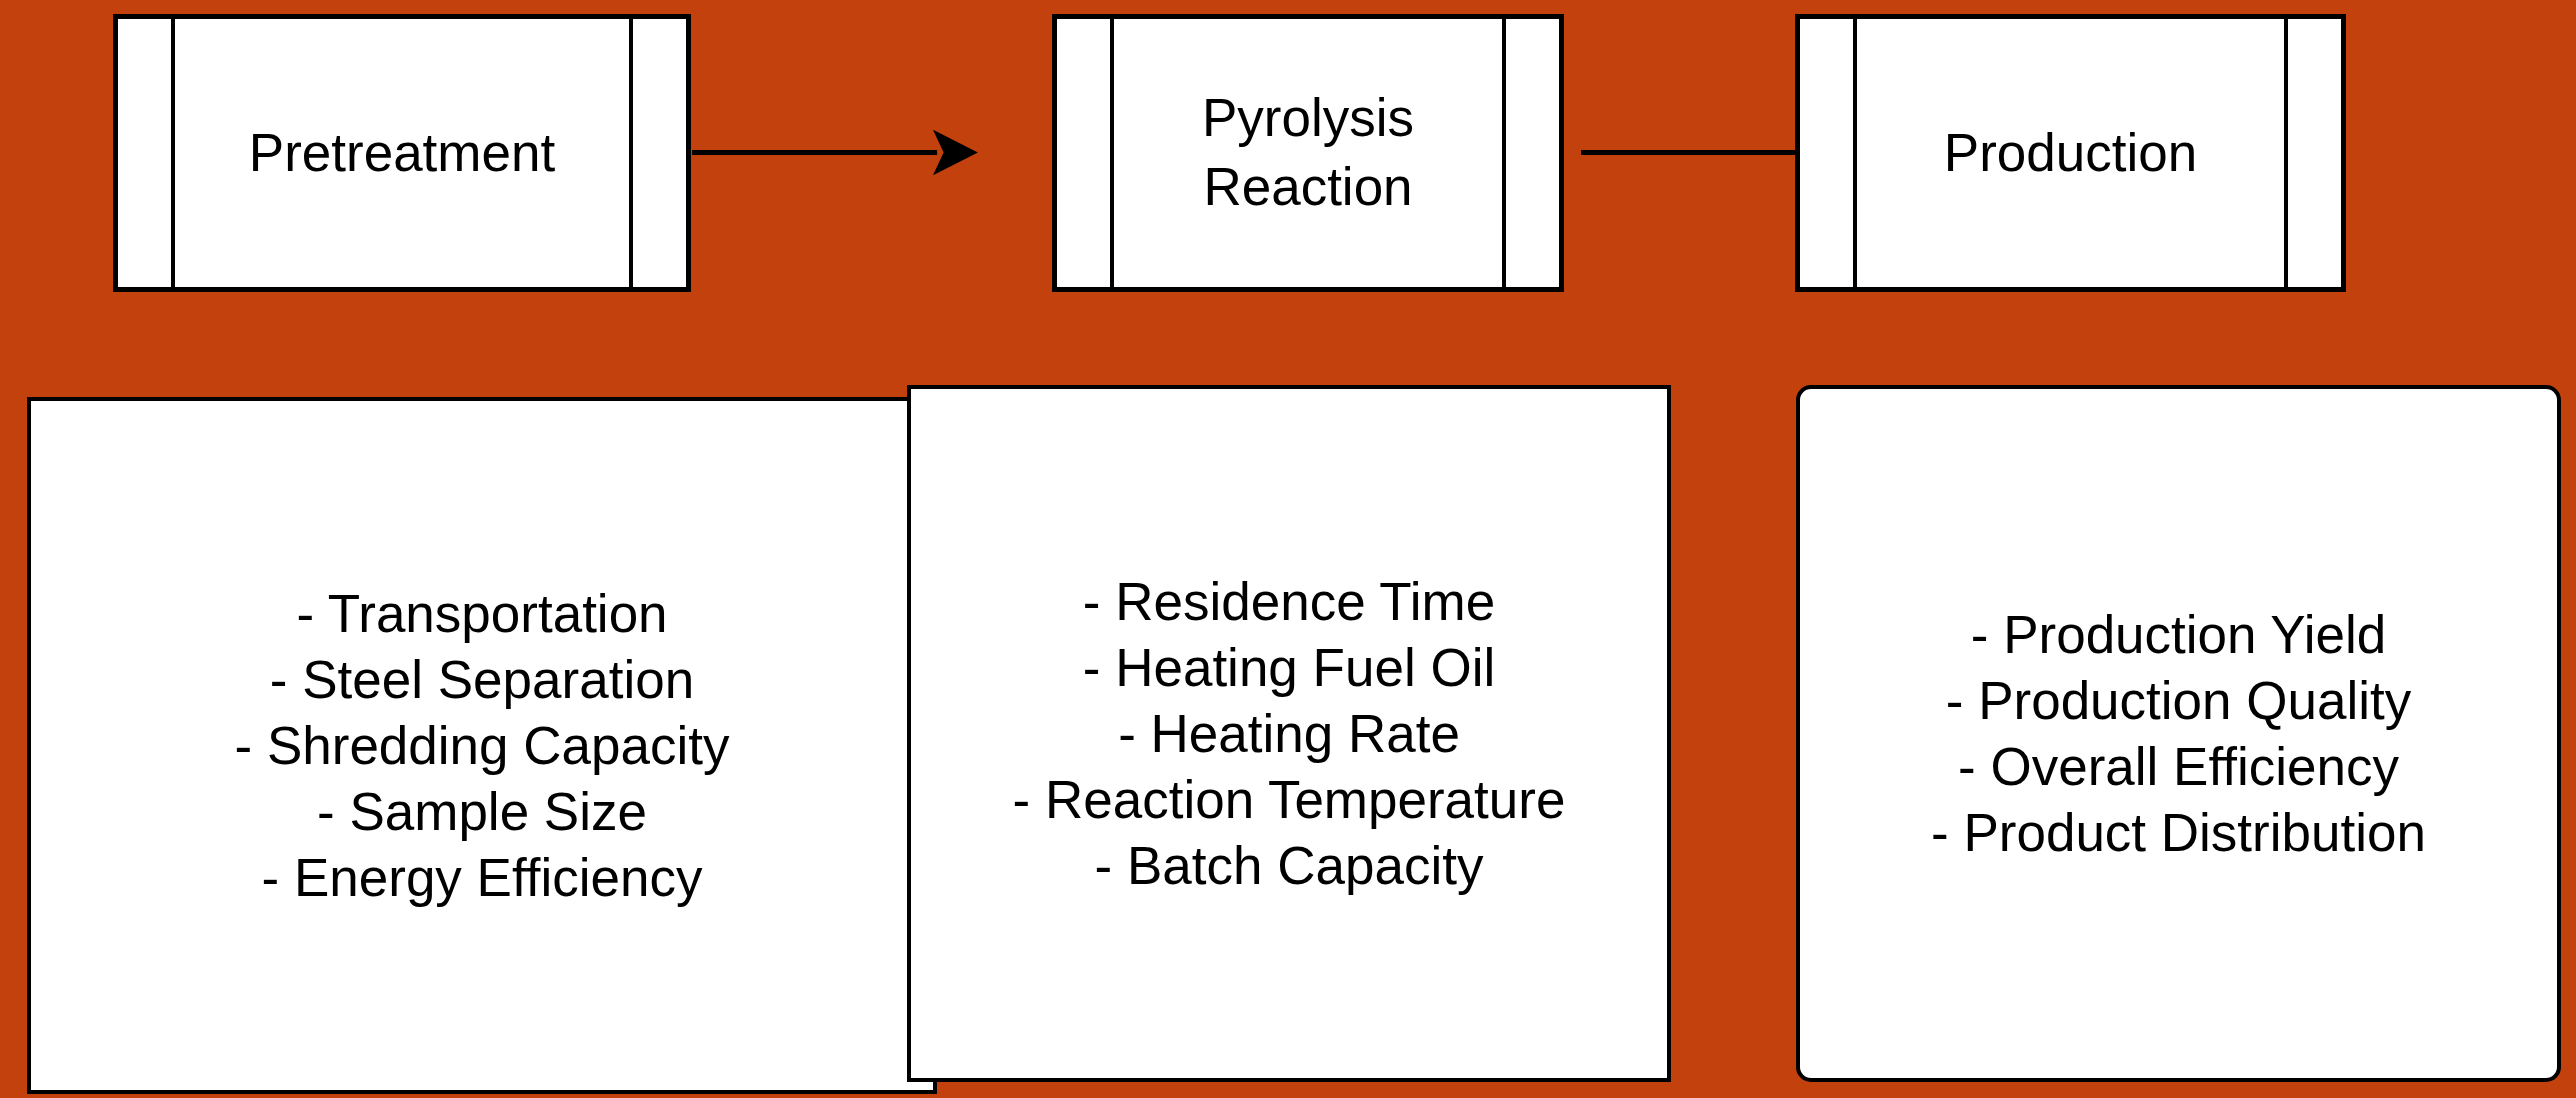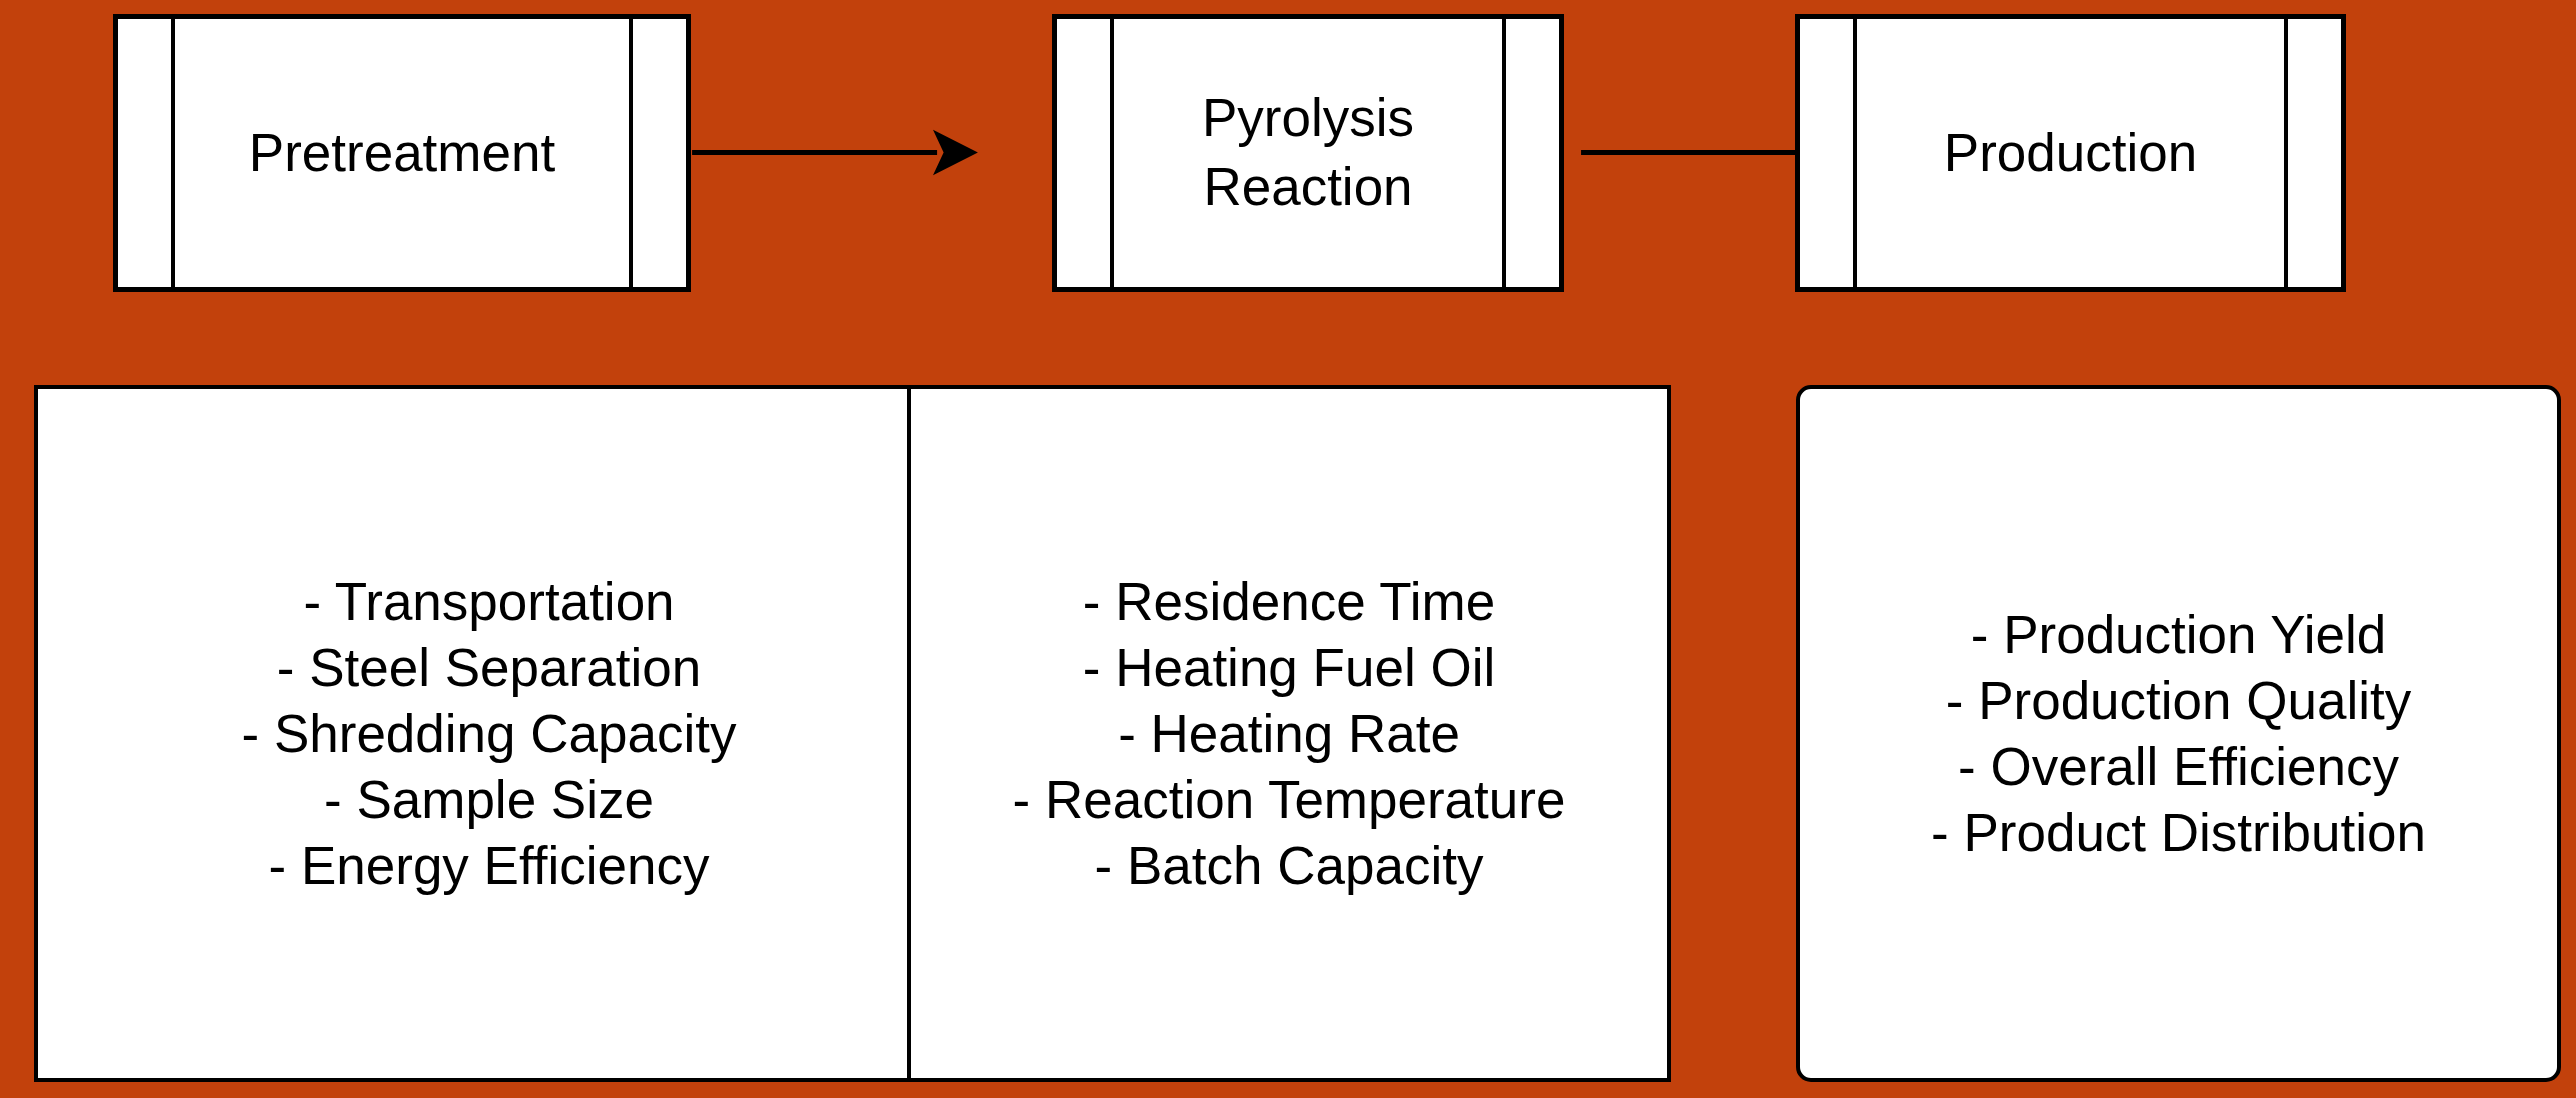--- a/index.html
+++ b/index.html
@@ -60,21 +60,21 @@
     top: 385px;
     height: 697px;
     border: 4.1px solid #000000;
     background: #ffffff;
     box-sizing: border-box;
     display: flex;
     flex-direction: column;
     align-items: center;
     justify-content: center;
   }
-  #detail-box-1 { left: 34px;   width: 910px; }
+  #detail-box-1 { left: 27px;   width: 910px; margin-top: 12px; }
   #detail-box-2 { left: 907px; width: 764px; }
   #detail-box-3 { left: 1796px; width: 765px; border-radius: 15px; }
   .detail-item {
     font-size: 53px;
     line-height: 66px;
     text-align: center;
     white-space: nowrap;
   }
 </style>
 </head>

